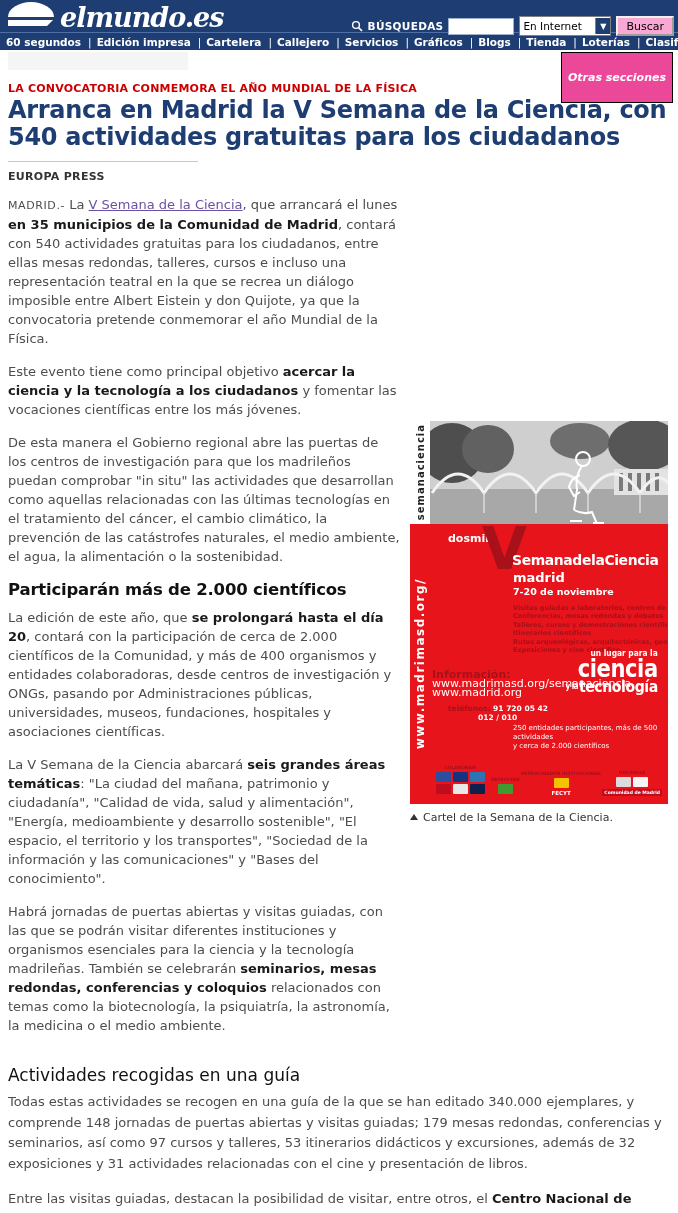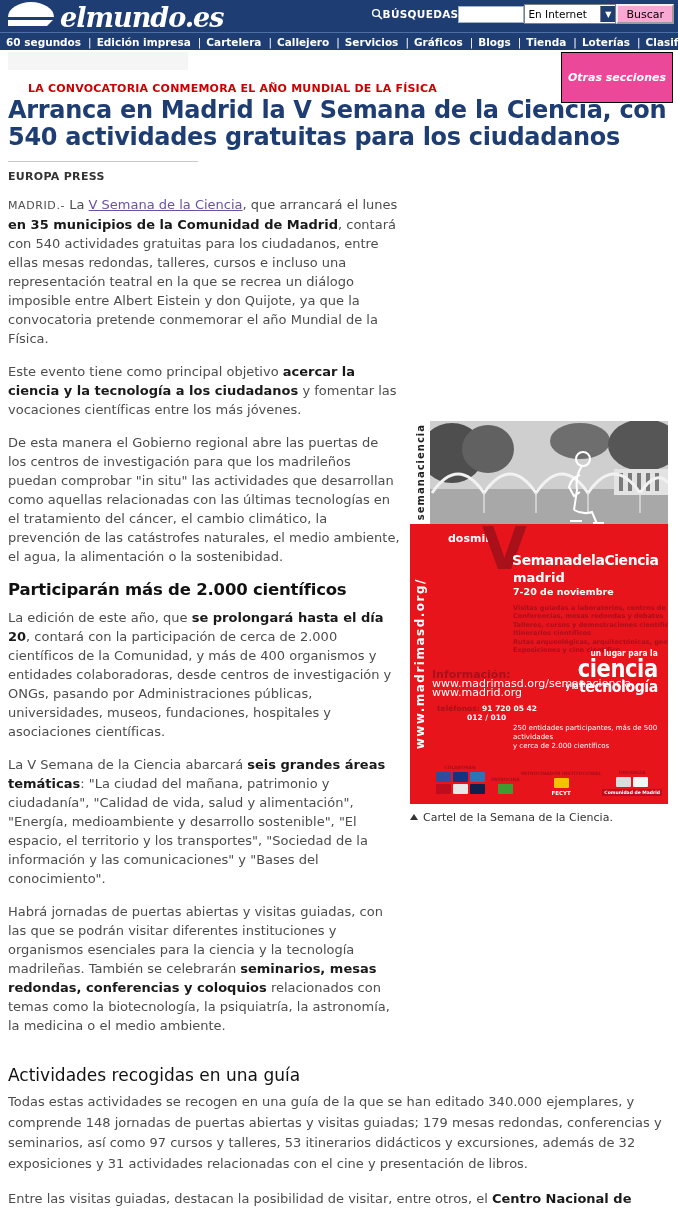--- a/index.html
+++ b/index.html
@@ -8,36 +8,36 @@
     width: 678px; min-height: 1213px; margin: 0 auto;
     font-family: "DejaVu Sans", "Liberation Sans", sans-serif;
     color:#4d4d4d; position: relative;
   }
   
   .hdr { background:#1d3d73; }
   .logo-row { height:32px; display:flex; align-items:center; position:relative; }
   .logo { display:flex; align-items:flex-end; margin-left:6px; text-decoration:none; }
   .logo-icon { display:inline-block; margin-right:2px; }
   .logo-text { color:#fff; font-family:"DejaVu Serif","Liberation Serif",serif; font-style:italic; font-weight:bold; font-size:27px; line-height:26px; letter-spacing:-1px; }
-  .search { position:absolute; right:4px; top:4px; display:flex; align-items:center; }
+  .search { position:absolute; right:4px; top:16px; display:flex; align-items:center; gap:5px; }
   .s-label { color:#fff; font-size:10.5px; font-weight:bold; letter-spacing:.3px; }
   .s-input { width:66px; height:17px; border:1px solid #9db0cc; background:#fff; font-size:11px; padding:0 2px; }
   .s-select { width:92px; height:20px; background:#fff; border:1px solid #808080; display:flex; align-items:center; justify-content:space-between; font-size:10.5px; color:#000; padding-left:3px; cursor:pointer; }
   .s-arrow { width:15px; height:16px; background:#1d3d73; color:#fff; font-size:8px; display:flex; align-items:center; justify-content:center; border-left:1px solid #808080; }
   .s-btn { height:20px; padding:0 8px; font-size:11px; background:#f9a8d4; border:2px outset #f0f0f0; color:#000; cursor:pointer; font-family:inherit; }
   .nav { display:flex; align-items:center; height:18px; border-top:1px solid #4e6fa5; padding-left:4px; }
   .nav-item { color:#fff; font-size:10.5px; font-weight:bold; text-decoration:none; white-space:nowrap; padding:0 2px; }
   .nav-item + .nav-item::before { content:"|"; color:#fff; margin:0 5px 0 3px; font-weight:normal; }
   
   .subhdr { position:relative; height:28px; }
   .ghost-box { position:absolute; left:8px; top:2px; width:180px; height:18px; background:#f5f5f5; }
   .otras { position:absolute; right:5px; top:2px; background:#ec4899; color:#fff; font-weight:bold; font-size:11px; border:1px solid #000; padding:18px 6px; cursor:pointer; font-family:inherit;font-style:italic; }
   
   .content { padding:0 8px; }
-  .kicker { color:#cc0000; font-size:11px; font-weight:bold; letter-spacing:.2px; margin-top:4px;margin-left:20px; }
+  .kicker { color:#cc0000; font-size:11px; font-weight:bold; letter-spacing:.2px; margin-top:4px; }
   .headline { color:#1d3d73; font-size:24px; font-weight:bold; line-height:27px; letter-spacing:-.3px; margin-top:2px; }
   .rule { width:190px; height:1px; background:#c9c9c9; margin:10px 0 8px; }
   .byline { color:#333; font-size:11px; font-weight:bold; letter-spacing:.3px; margin-bottom:12px; }
   .columns { display:flex; gap:10px;align-items:center; }
   .col-left { width:392px; flex:none; }
   .col-right { width:260px; flex:none; }
   .article-p { font-size:13px; line-height:19px; margin-bottom:14px; }
   .fullwidth .article-p { line-height:20.5px; margin-bottom:15px; }
   .seg-n { color:#4d4d4d; }
   .seg-sc { color:#4d4d4d; font-size:11px; letter-spacing:.6px; }
@@ -62,21 +62,21 @@
   .p-lines { position:absolute; left:103px; top:80px; }
   .p-line { color:#a8101a; font-size:6.5px; font-weight:bold; line-height:8.5px; white-space:nowrap; }
   .p-slogan { position:absolute; right:10px; top:124px; text-align:right; color:#fff; transform:scaleX(.88); transform-origin:right; }
   .sl-small { font-size:8.5px; font-weight:bold; display:block; }
   .sl-big { font-size:24px; font-weight:bold; line-height:22px; display:block; letter-spacing:-.5px; }
   .sl-mid { font-size:16px; font-weight:bold; line-height:14px; display:block; letter-spacing:-.5px; }
   .sl-prefix { font-size:8px; vertical-align:3px; margin-right:1px; }
   .p-info { position:absolute; left:22px; top:146px; font-size:11px; line-height:9px; }
   .p-info .lbl { color:#a8101a; font-weight:bold; }
   .p-info .w { color:#fff; }
-  .p-phone { position:absolute; left:27px; top:180px; font-size:7.5px; line-height:9.5px; }
+  .p-phone { position:absolute; left:38px; top:180px; font-size:7.5px; line-height:9.5px; }
   .p-phone .lbl { color:#a8101a; font-weight:bold; }
   .p-phone .w { color:#fff; font-weight:bold; }
   .p-phone .w2 { color:#fff; font-weight:bold; margin-left:30px; display:block; }
   .p-stats { position:absolute; left:103px; top:200px; color:#fff; font-size:7px; line-height:9px; width:150px; }
   .p-logos { position:absolute; left:20px; right:6px; bottom:8px; display:flex; justify-content:space-between; align-items:flex-end; }
   .lg { display:flex; flex-direction:column; align-items:center; }
   .lg-label { color:#a8101a; font-size:4.5px; font-weight:bold; margin-bottom:2px; white-space:nowrap; }
   .lg-blocks { display:flex; flex-wrap:wrap; gap:2px; justify-content:center; max-width:60px; }
   .lg-b { display:inline-block; width:15px; height:10px; border-radius:1px; }
   .lg-sub { color:#fff; font-size:5.5px; font-weight:bold; margin-top:2px; white-space:nowrap; }

